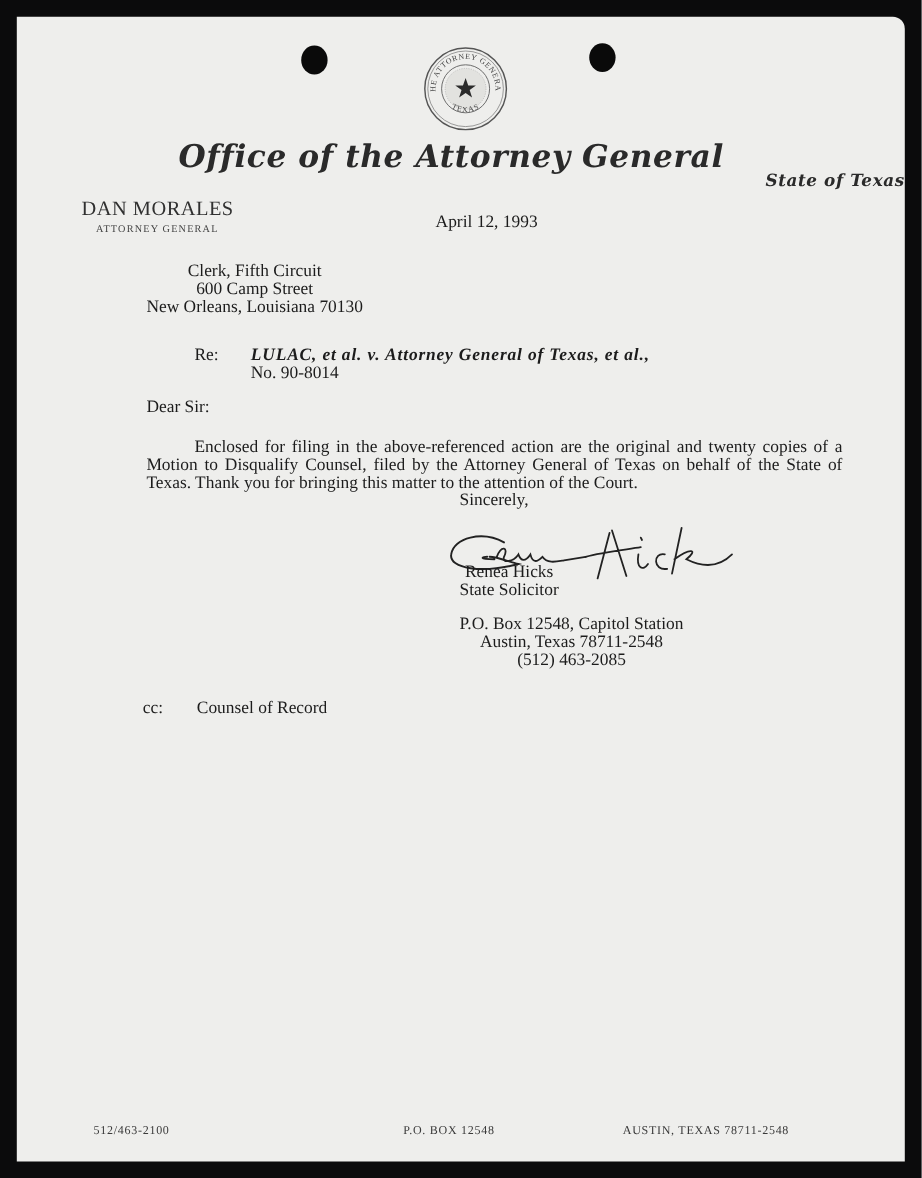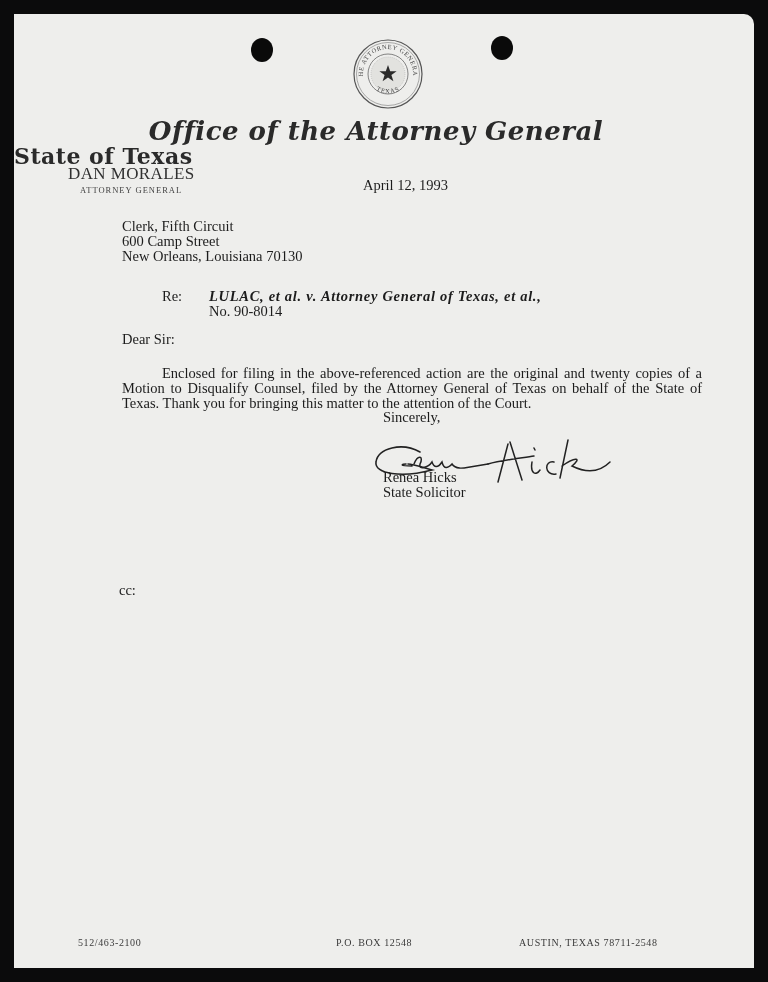--- a/index.html
+++ b/index.html
@@ -11,25 +11,25 @@
     position: absolute; left: 14px; top: 14px; width: 740px; height: 954px;
     background: #eeeeec; border-top-right-radius: 10px;
   }
   .hole { position: absolute; width: 22px; height: 24px; border-radius: 50%; background: #0a0a0a; }
   .abs { position: absolute; white-space: nowrap; }
   .seal { position: absolute; left: 338px; top: 24px; width: 72px; height: 72px; }
   .gothic {
     font-family: "DejaVu Serif", "Liberation Serif", serif; letter-spacing: 0.5px; color: #2a2a2a;
   }
   .title1 { left: 0; width: 724px; text-align: center; top: 102px; font-size: 26px; font-style: italic; font-weight: bold; }
-  .title2 { left: 0; width: 740px; text-align: left; top: 129px; font-size: 22px; font-weight: bold; }
+  .title2 { left: 0; width: 740px; text-align: right; top: 129px; font-size: 14px; font-style: italic; font-weight: bold; }
   .ag-name { left: 54px; top: 150px; font-size: 17px; letter-spacing: 0.4px; color: #303030; }
   .ag-title { left: 66px; top: 171px; font-size: 8.5px; letter-spacing: 1px; color: #444; }
   .date { left: 349px; top: 164px; font-size: 15px; }
-  .txt { font-size: 14.5px; line-height: 15px; }
+  .txt { font-size: 14.5px; line-height: 15px; text-align: center; }
   .addr { left: 108px; top: 205px; }
   .re-label { left: 148px; top: 275px; }
   .re-case { left: 195px; top: 275px; font-style: italic; font-weight: bold; letter-spacing: 0.7px; }
   .re-no { left: 195px; top: 290px; }
   .salutation { left: 108px; top: 318px; }
   .body-para { left: 108px; top: 352px; width: 580px; white-space: normal; text-align: justify; }
   .body-para .ln { display: block; text-align-last: justify; }
   .body-para .ln.last { text-align-last: left; }
   .body-para .ln.first { text-indent: 40px; }
   .closing { left: 369px; top: 396px; }
@@ -101,21 +101,27 @@
     <path d="M 48 18 C 30 8, 6 14, 4 28 C 2 40, 30 44, 60 36 C 52 34, 42 30, 36 30 M 34 30 C 30 30, 26 32, 40 32" fill="none" stroke="#222" stroke-width="1.6" stroke-linecap="round"></path>
     <path d="M 42 30 C 46 20, 52 22, 48 30 C 46 36, 56 34, 60 28 C 62 34, 66 34, 70 28 C 72 36, 76 34, 80 30 C 84 36, 92 34, 98 33 L 116 30" fill="none" stroke="#222" stroke-width="1.5" stroke-linecap="round"></path>
     <path d="M 136 10 L 126 48 M 138 8 L 150 46 M 116 30 C 130 26, 150 24, 162 22 M 160 28 C 158 40, 164 42, 168 36 M 162 14 L 163 16 M 182 28 C 172 26, 172 42, 184 40 M 196 6 L 188 44 M 190 32 C 204 22, 210 24, 200 32 C 212 38, 226 40, 238 28" fill="none" stroke="#222" stroke-width="1.5" stroke-linecap="round"></path>
   </svg>
 
   <div class="abs txt signer">
     <div>Renea Hicks</div>
     <div>State Solicitor</div>
   </div>
 
+  <div class="abs txt contact">
+    <div>P.O. Box 12548, Capitol Station</div>
+    <div>Austin, Texas 78711-2548</div>
+    <div>(512) 463-2085</div>
+  </div>
 
   <div class="abs txt cc-label">cc:</div>
   <div class="abs txt cc-list">
+    <div>Counsel of Record</div>
   </div>
 
   <div class="abs footer f1">512/463-2100</div>
   <div class="abs footer f2">P.O. BOX 12548</div>
   <div class="abs footer f3">AUSTIN, TEXAS 78711-2548</div>
 </div>
 
 </body></html>

